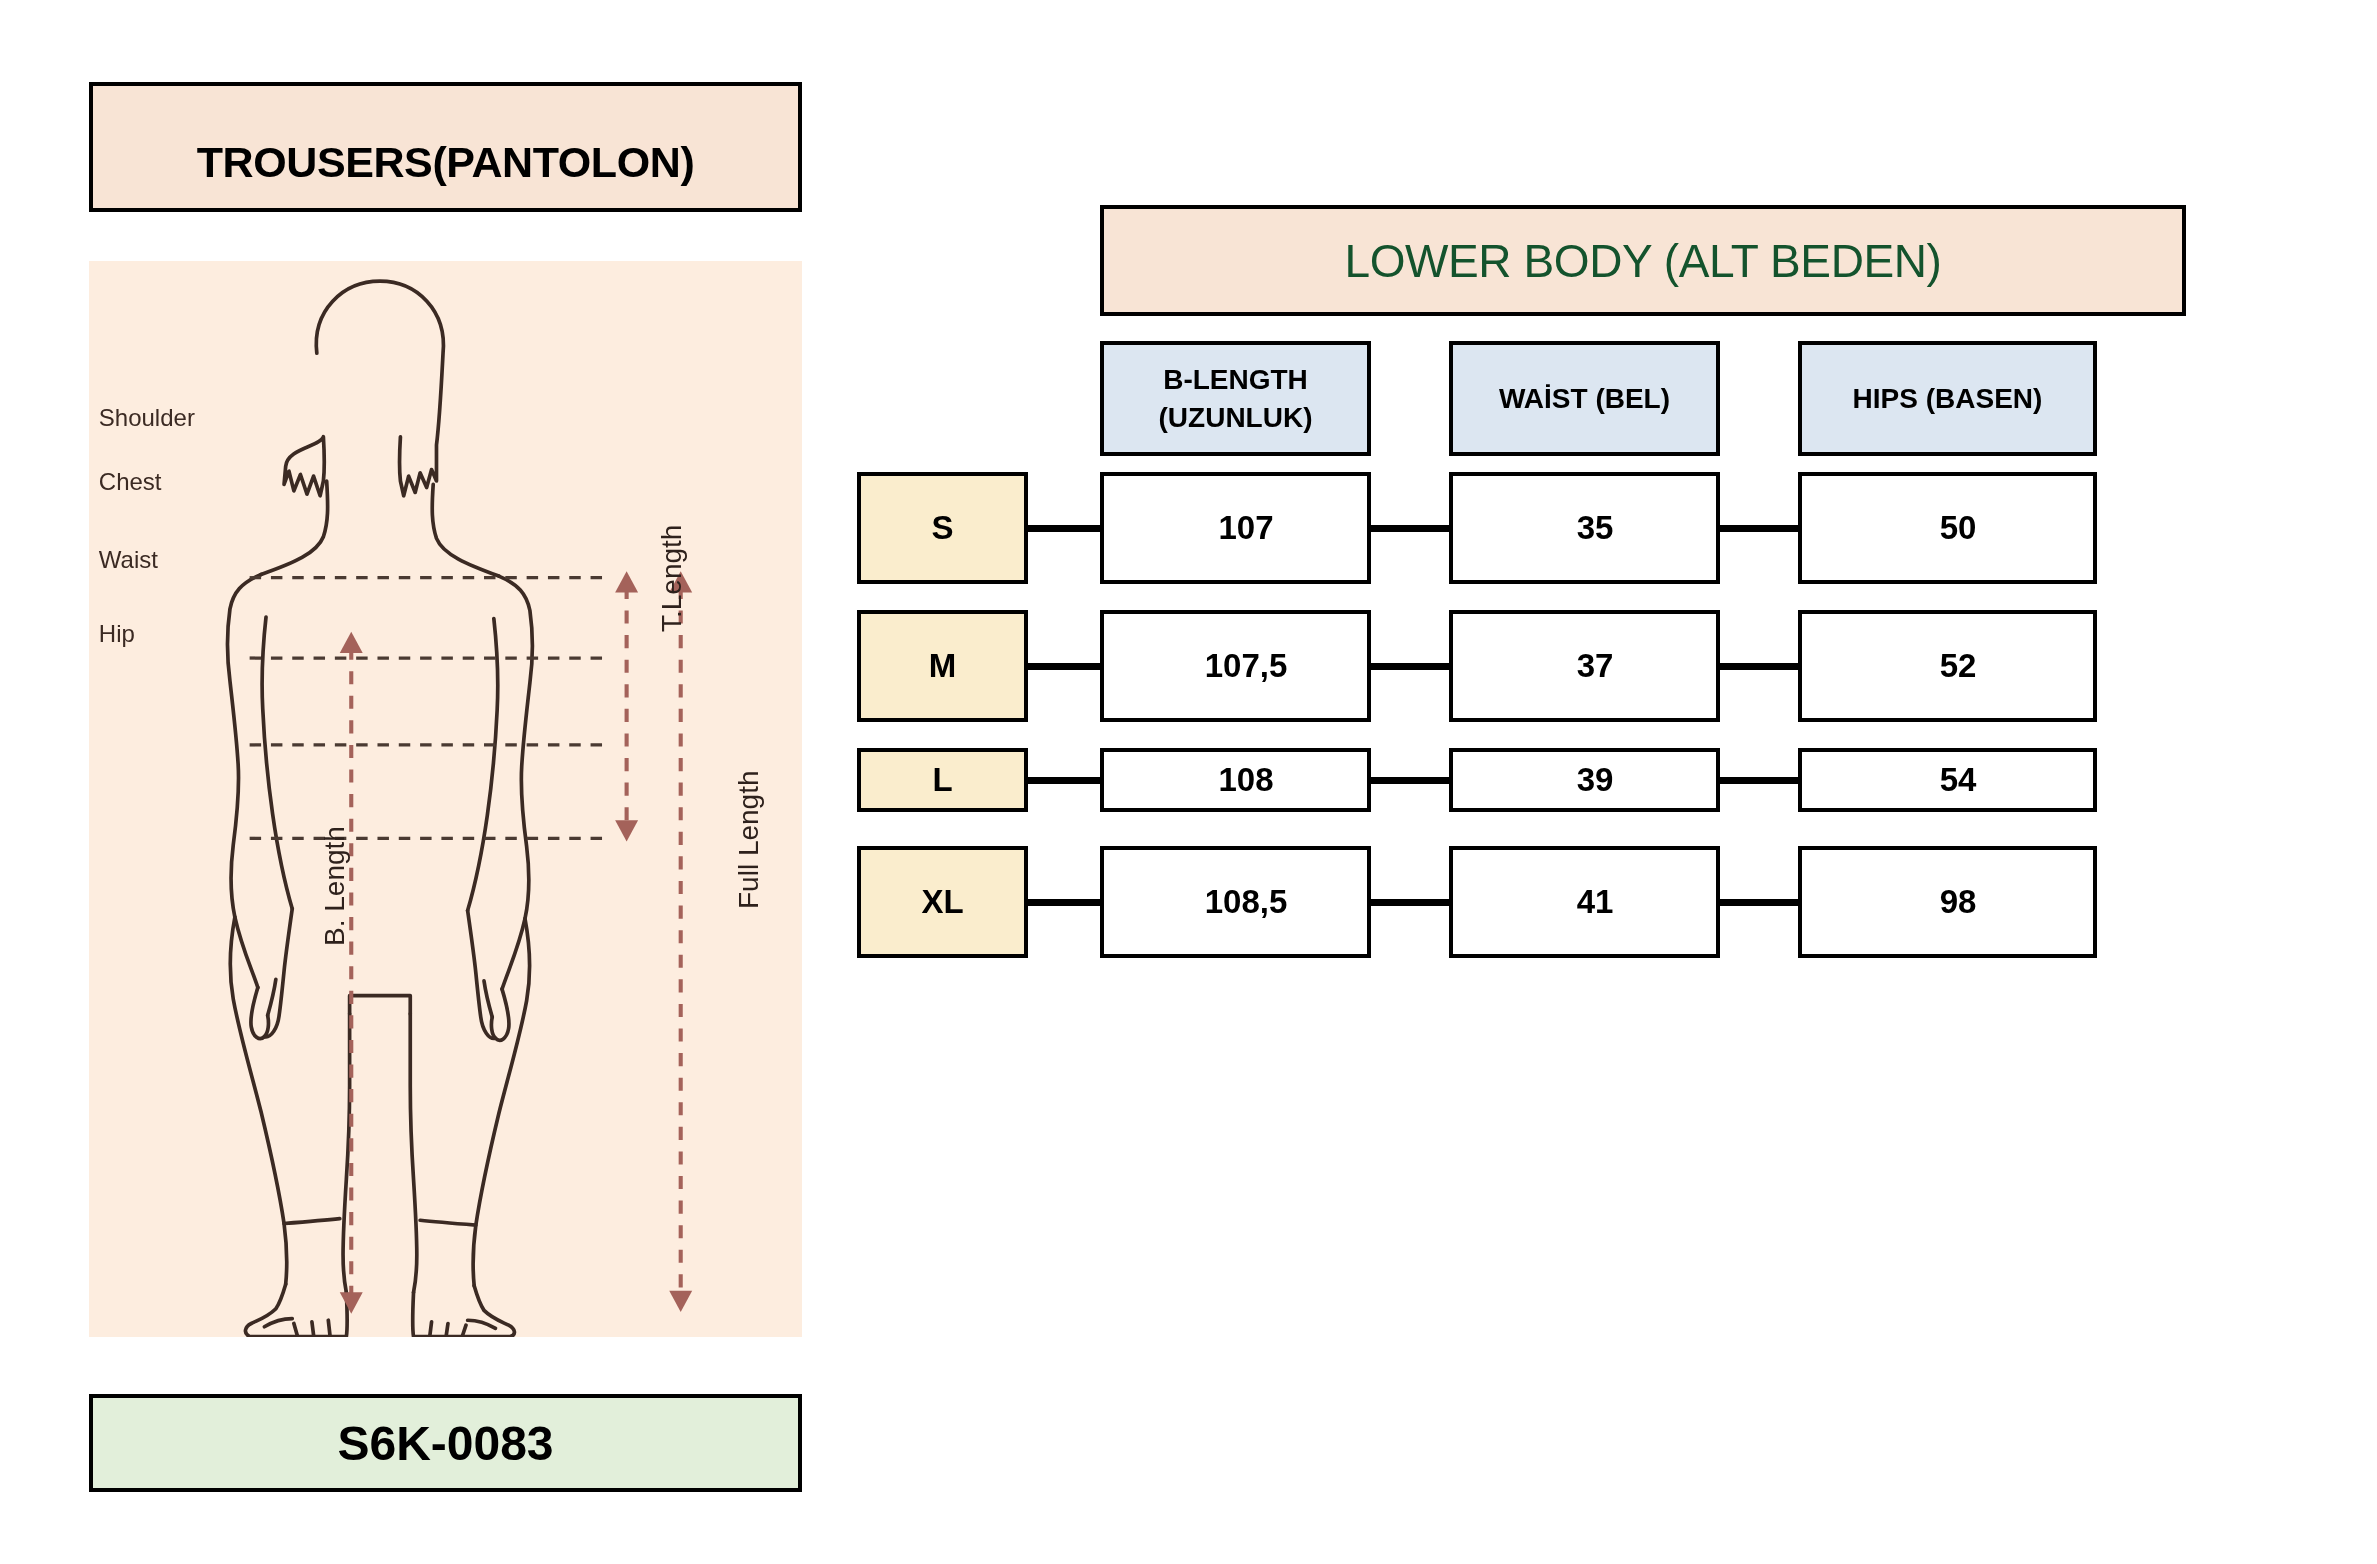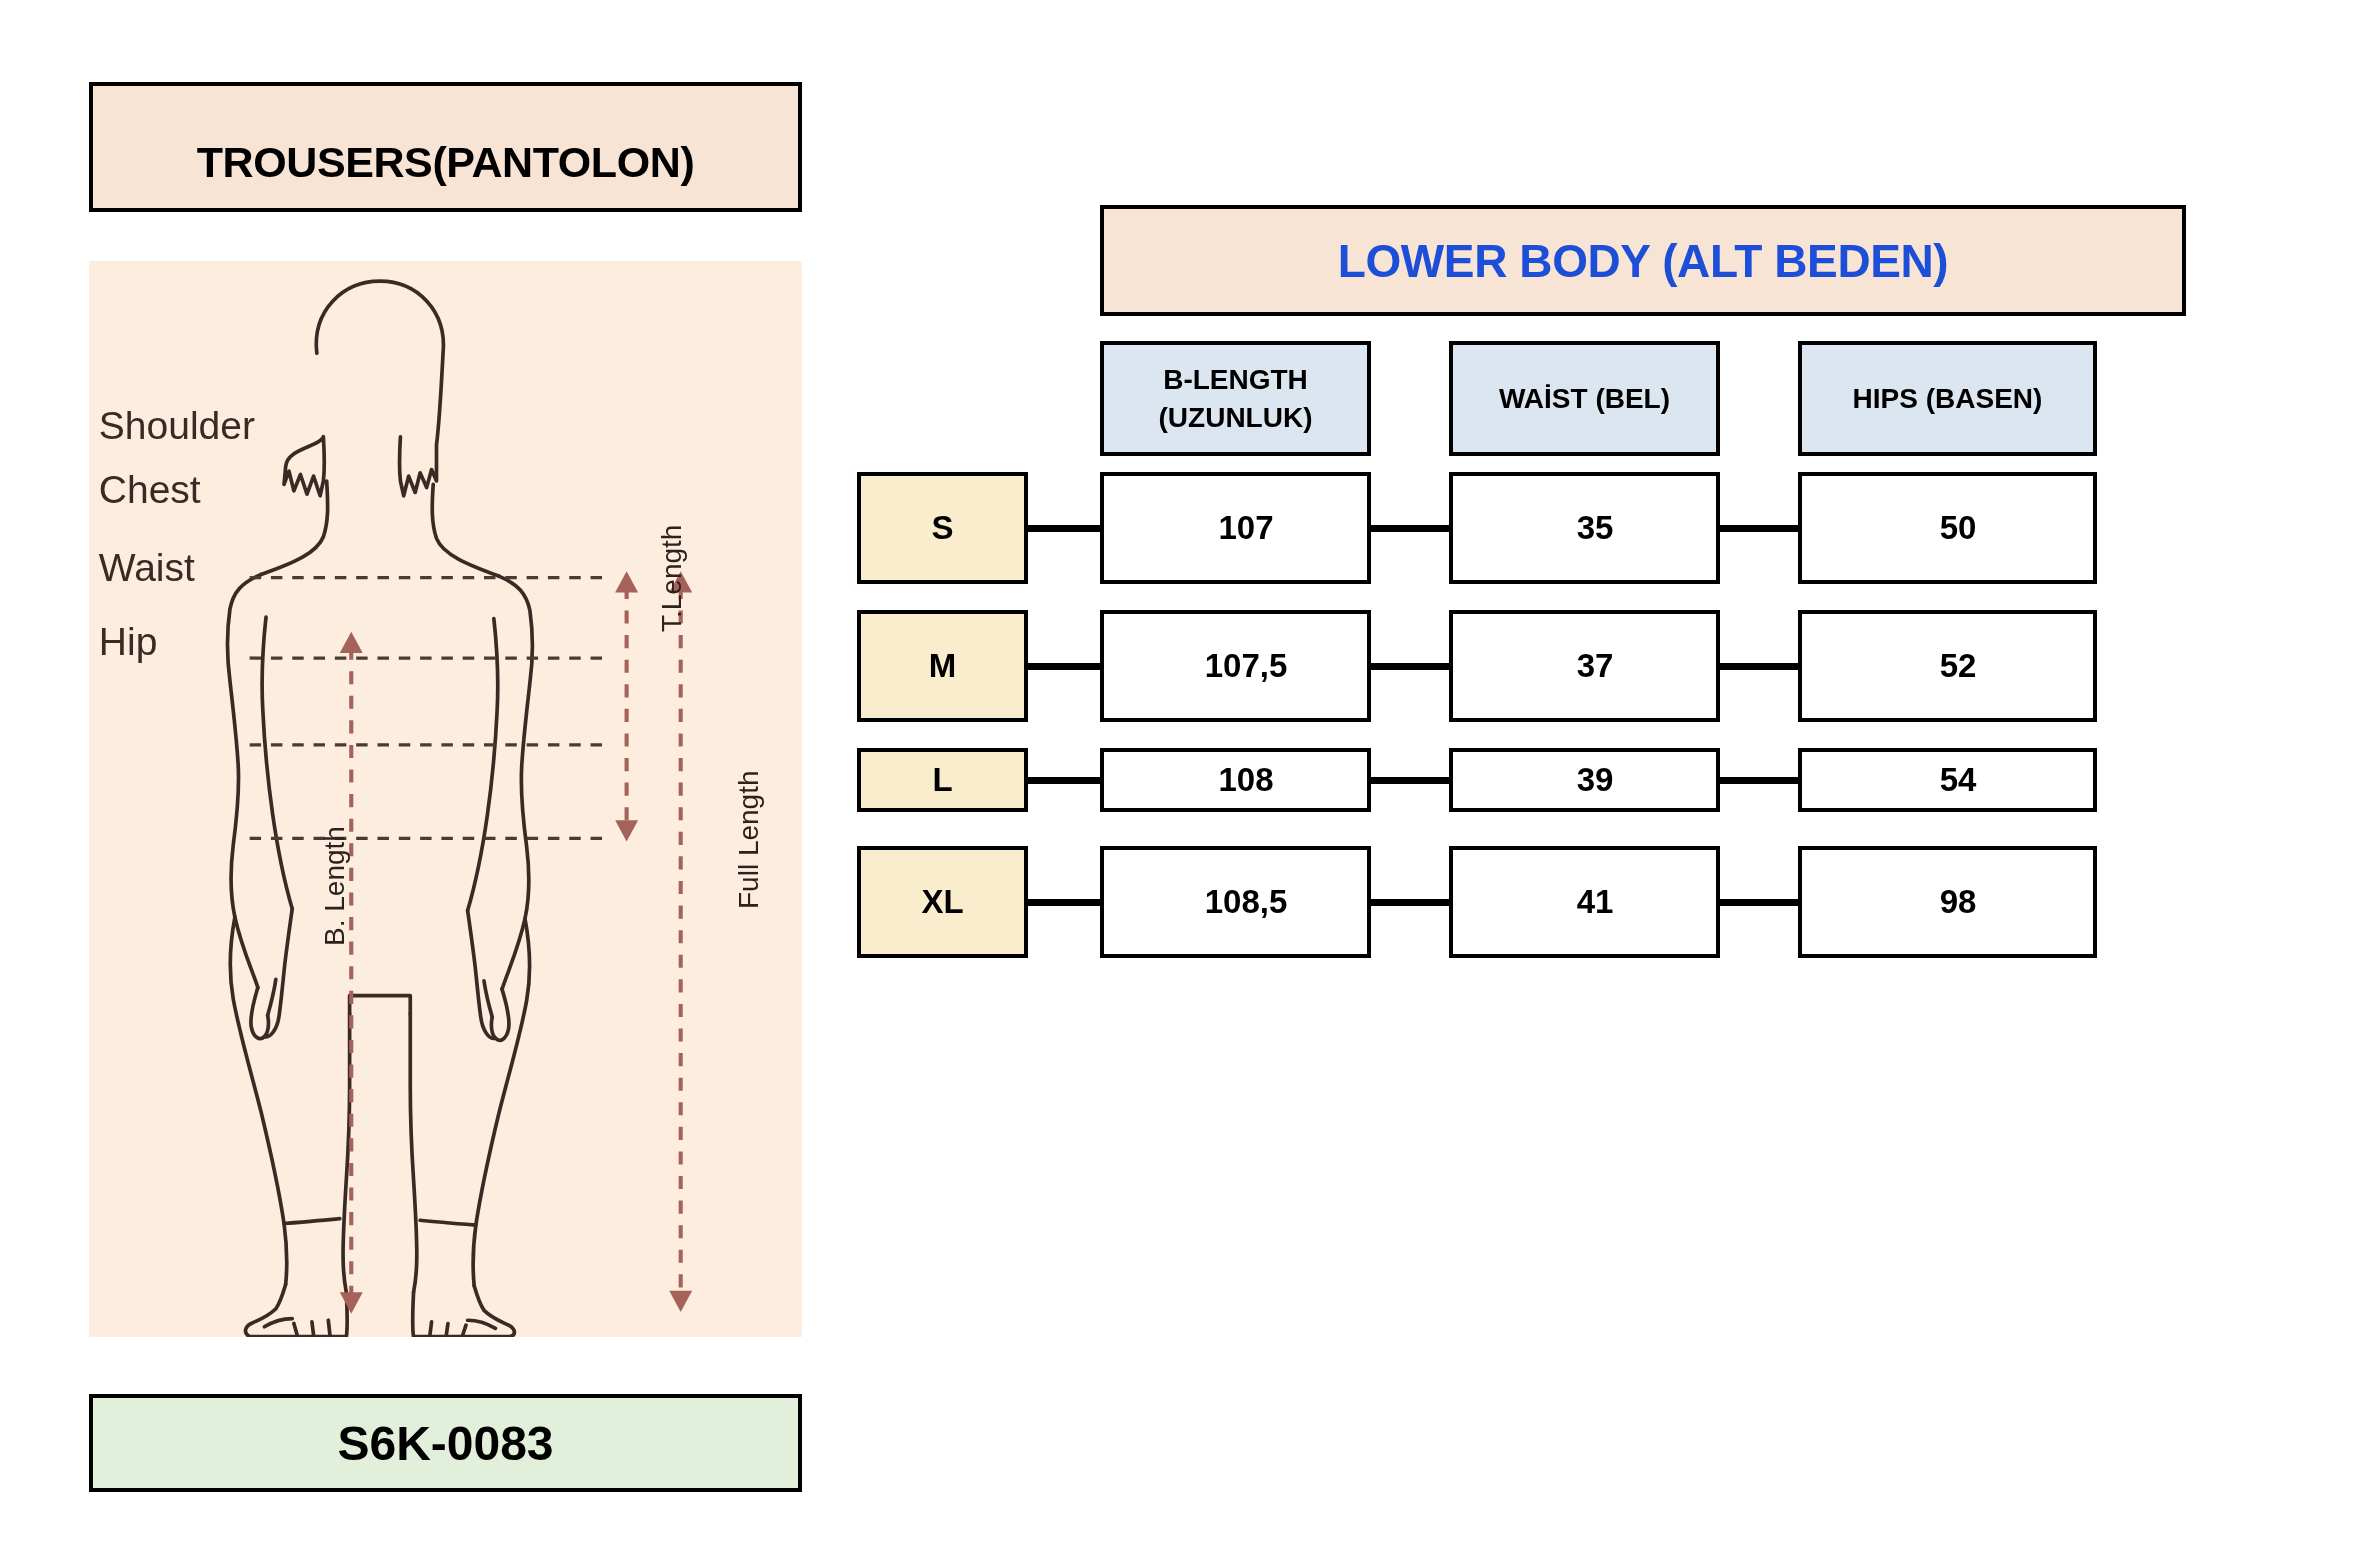--- a/index.html
+++ b/index.html
@@ -78,21 +78,21 @@
     left: 0;
     top: 0;
     width: 713px;
     height: 1076px;
   }
 
   
   .figure-label {
     position: absolute;
     font-family: "Liberation Sans", sans-serif;
-    font-size: 39px;
+    font-size: 24px;
     color: #3B2A23;
     white-space: nowrap;
   }
   #label-shoulder { left: 9.8px;  top: 143px; }
   #label-chest    { left: 9.8px;  top: 207px; }
   #label-waist    { left: 9.8px;  top: 285px; }
   #label-hip      { left: 9.8px;  top: 359px; text-align: center; }
 
   .vlabel {
     position: absolute;
@@ -117,22 +117,22 @@
   #table-title-banner {
     position: absolute;
     left: 243px;
     top: 0;
     width: 1086px;
     height: 111px;
     background: #F8E4D5;
   }
   #table-title-banner .banner-text {
     font-size: 46px;
-    font-weight: bold;
-    color: #1d4ed8;
+    font-weight: normal;
+    color: #14532d;
     letter-spacing: -0.4px;
   }
 
   .col-header {
     position: absolute;
     box-sizing: border-box;
     border: 4.1px solid #000000;
     background: #DCE6F1;
     display: flex;
     flex-direction: column;

